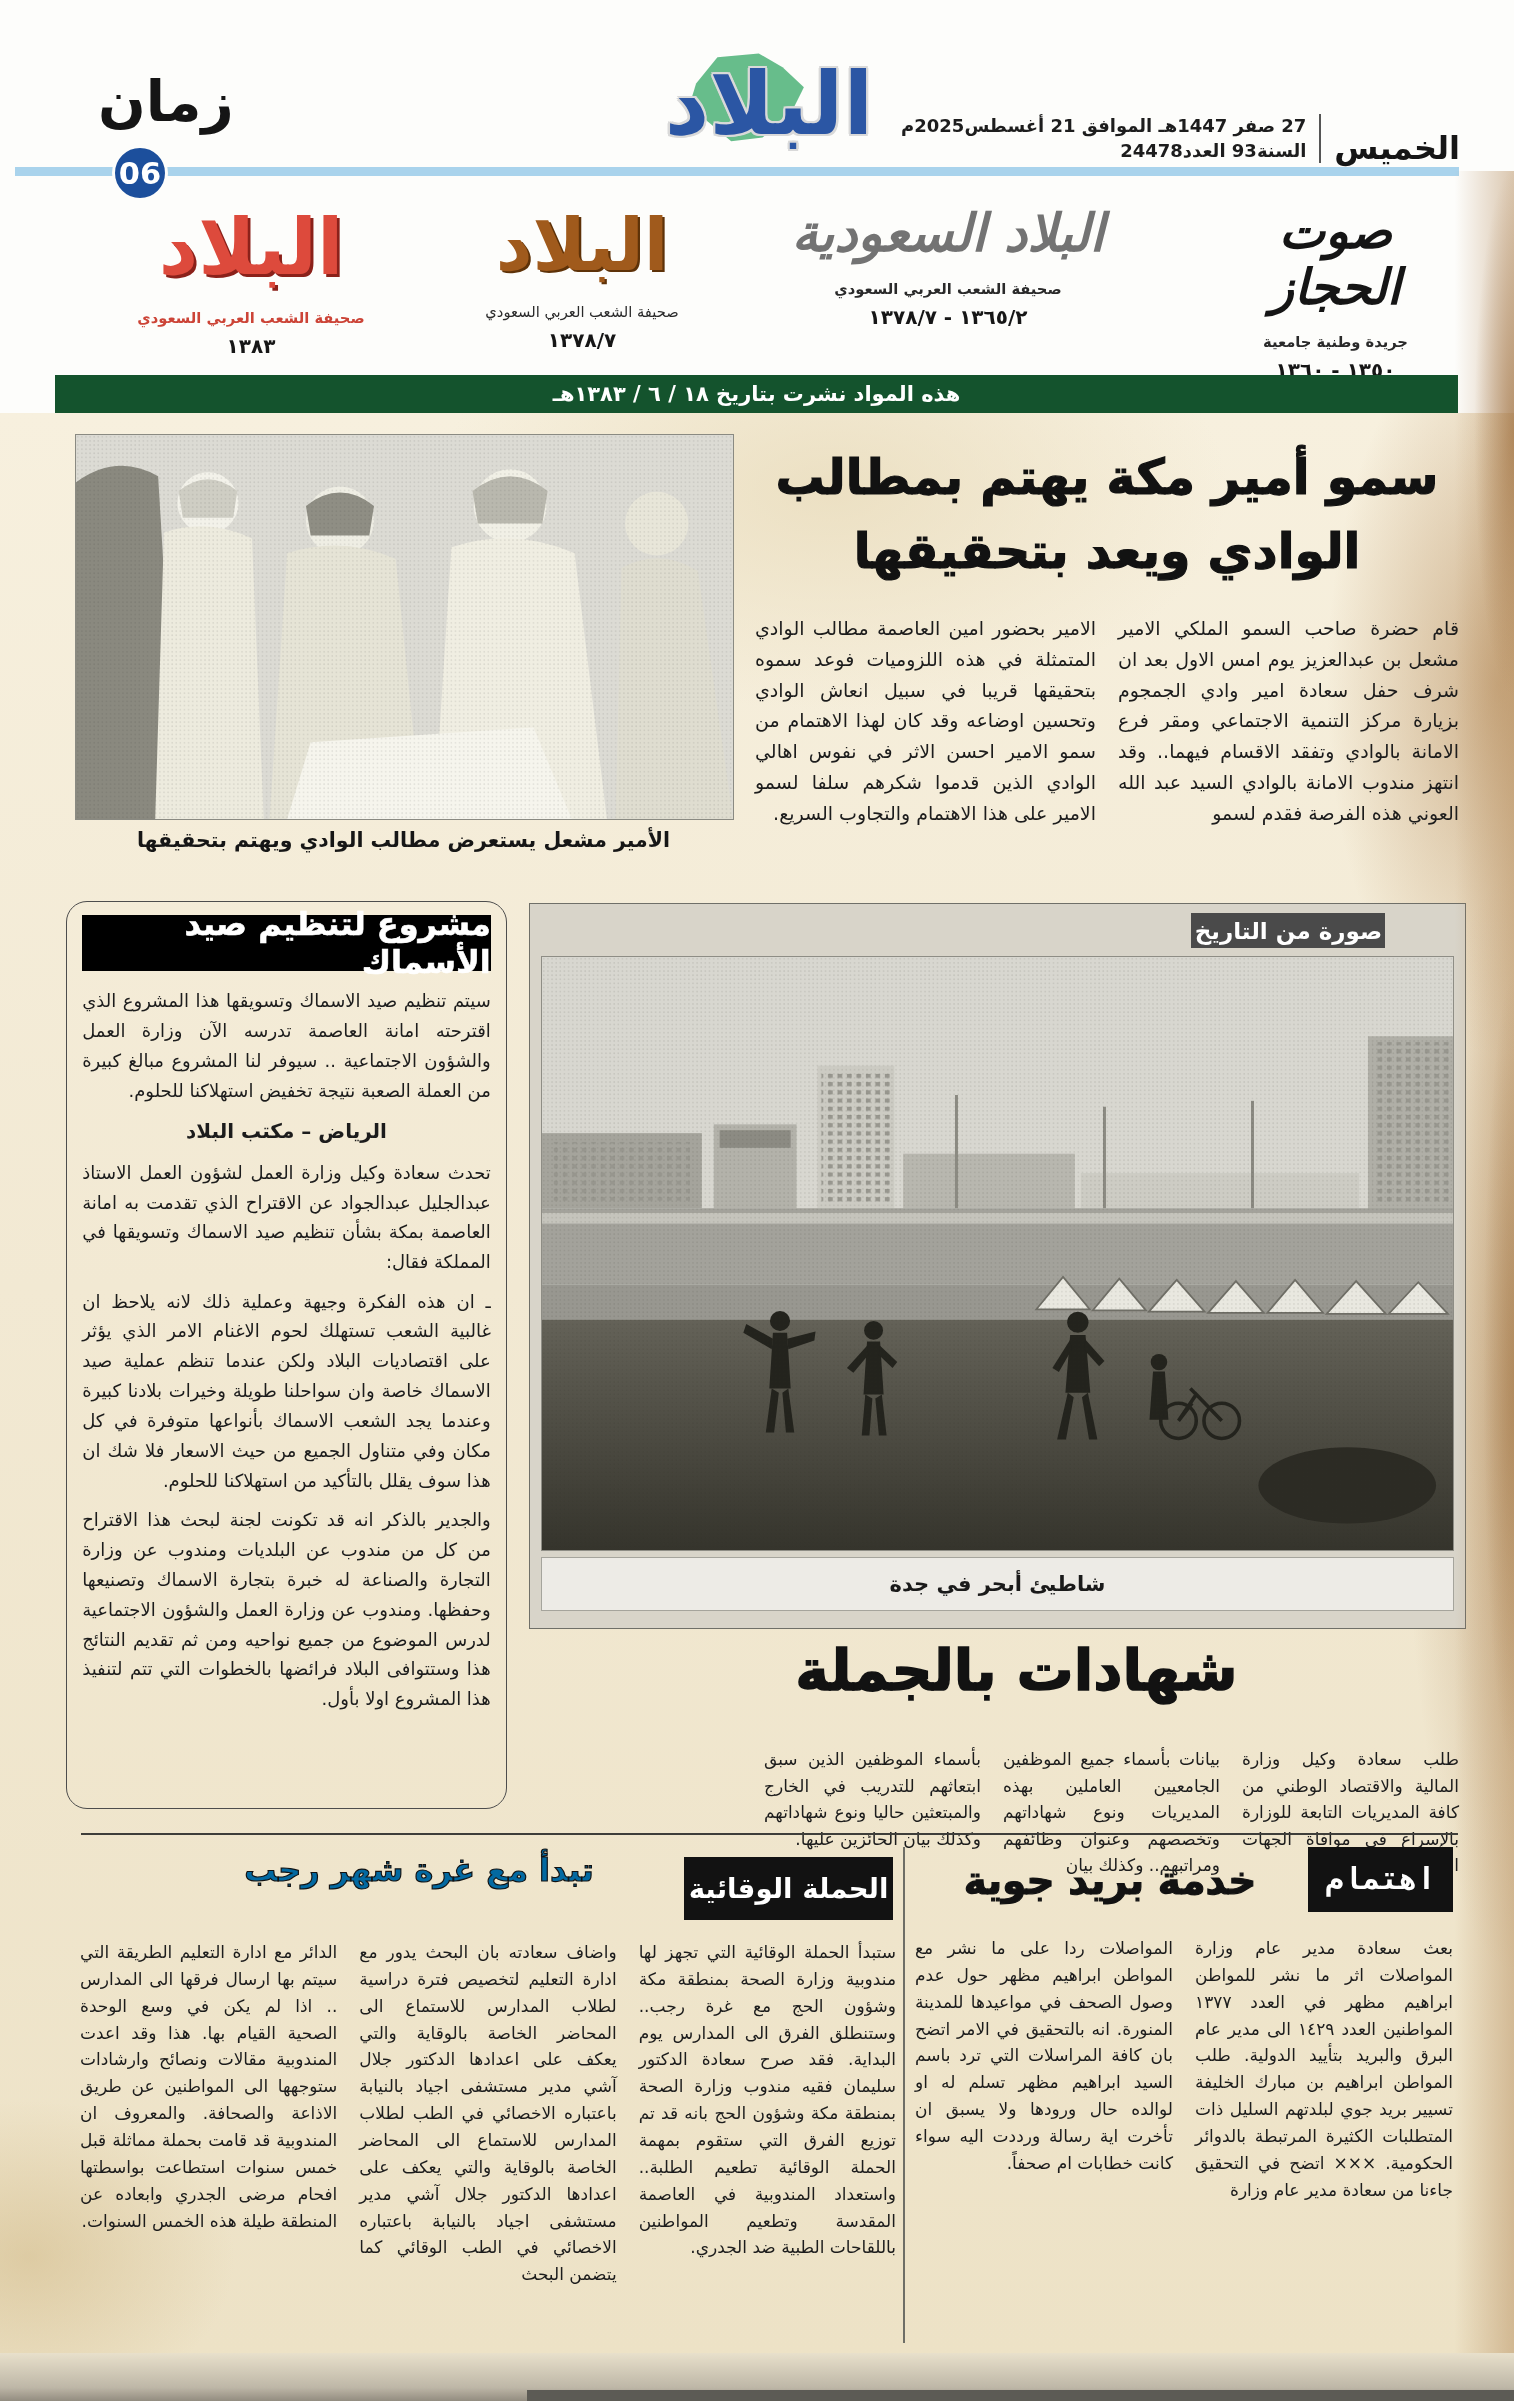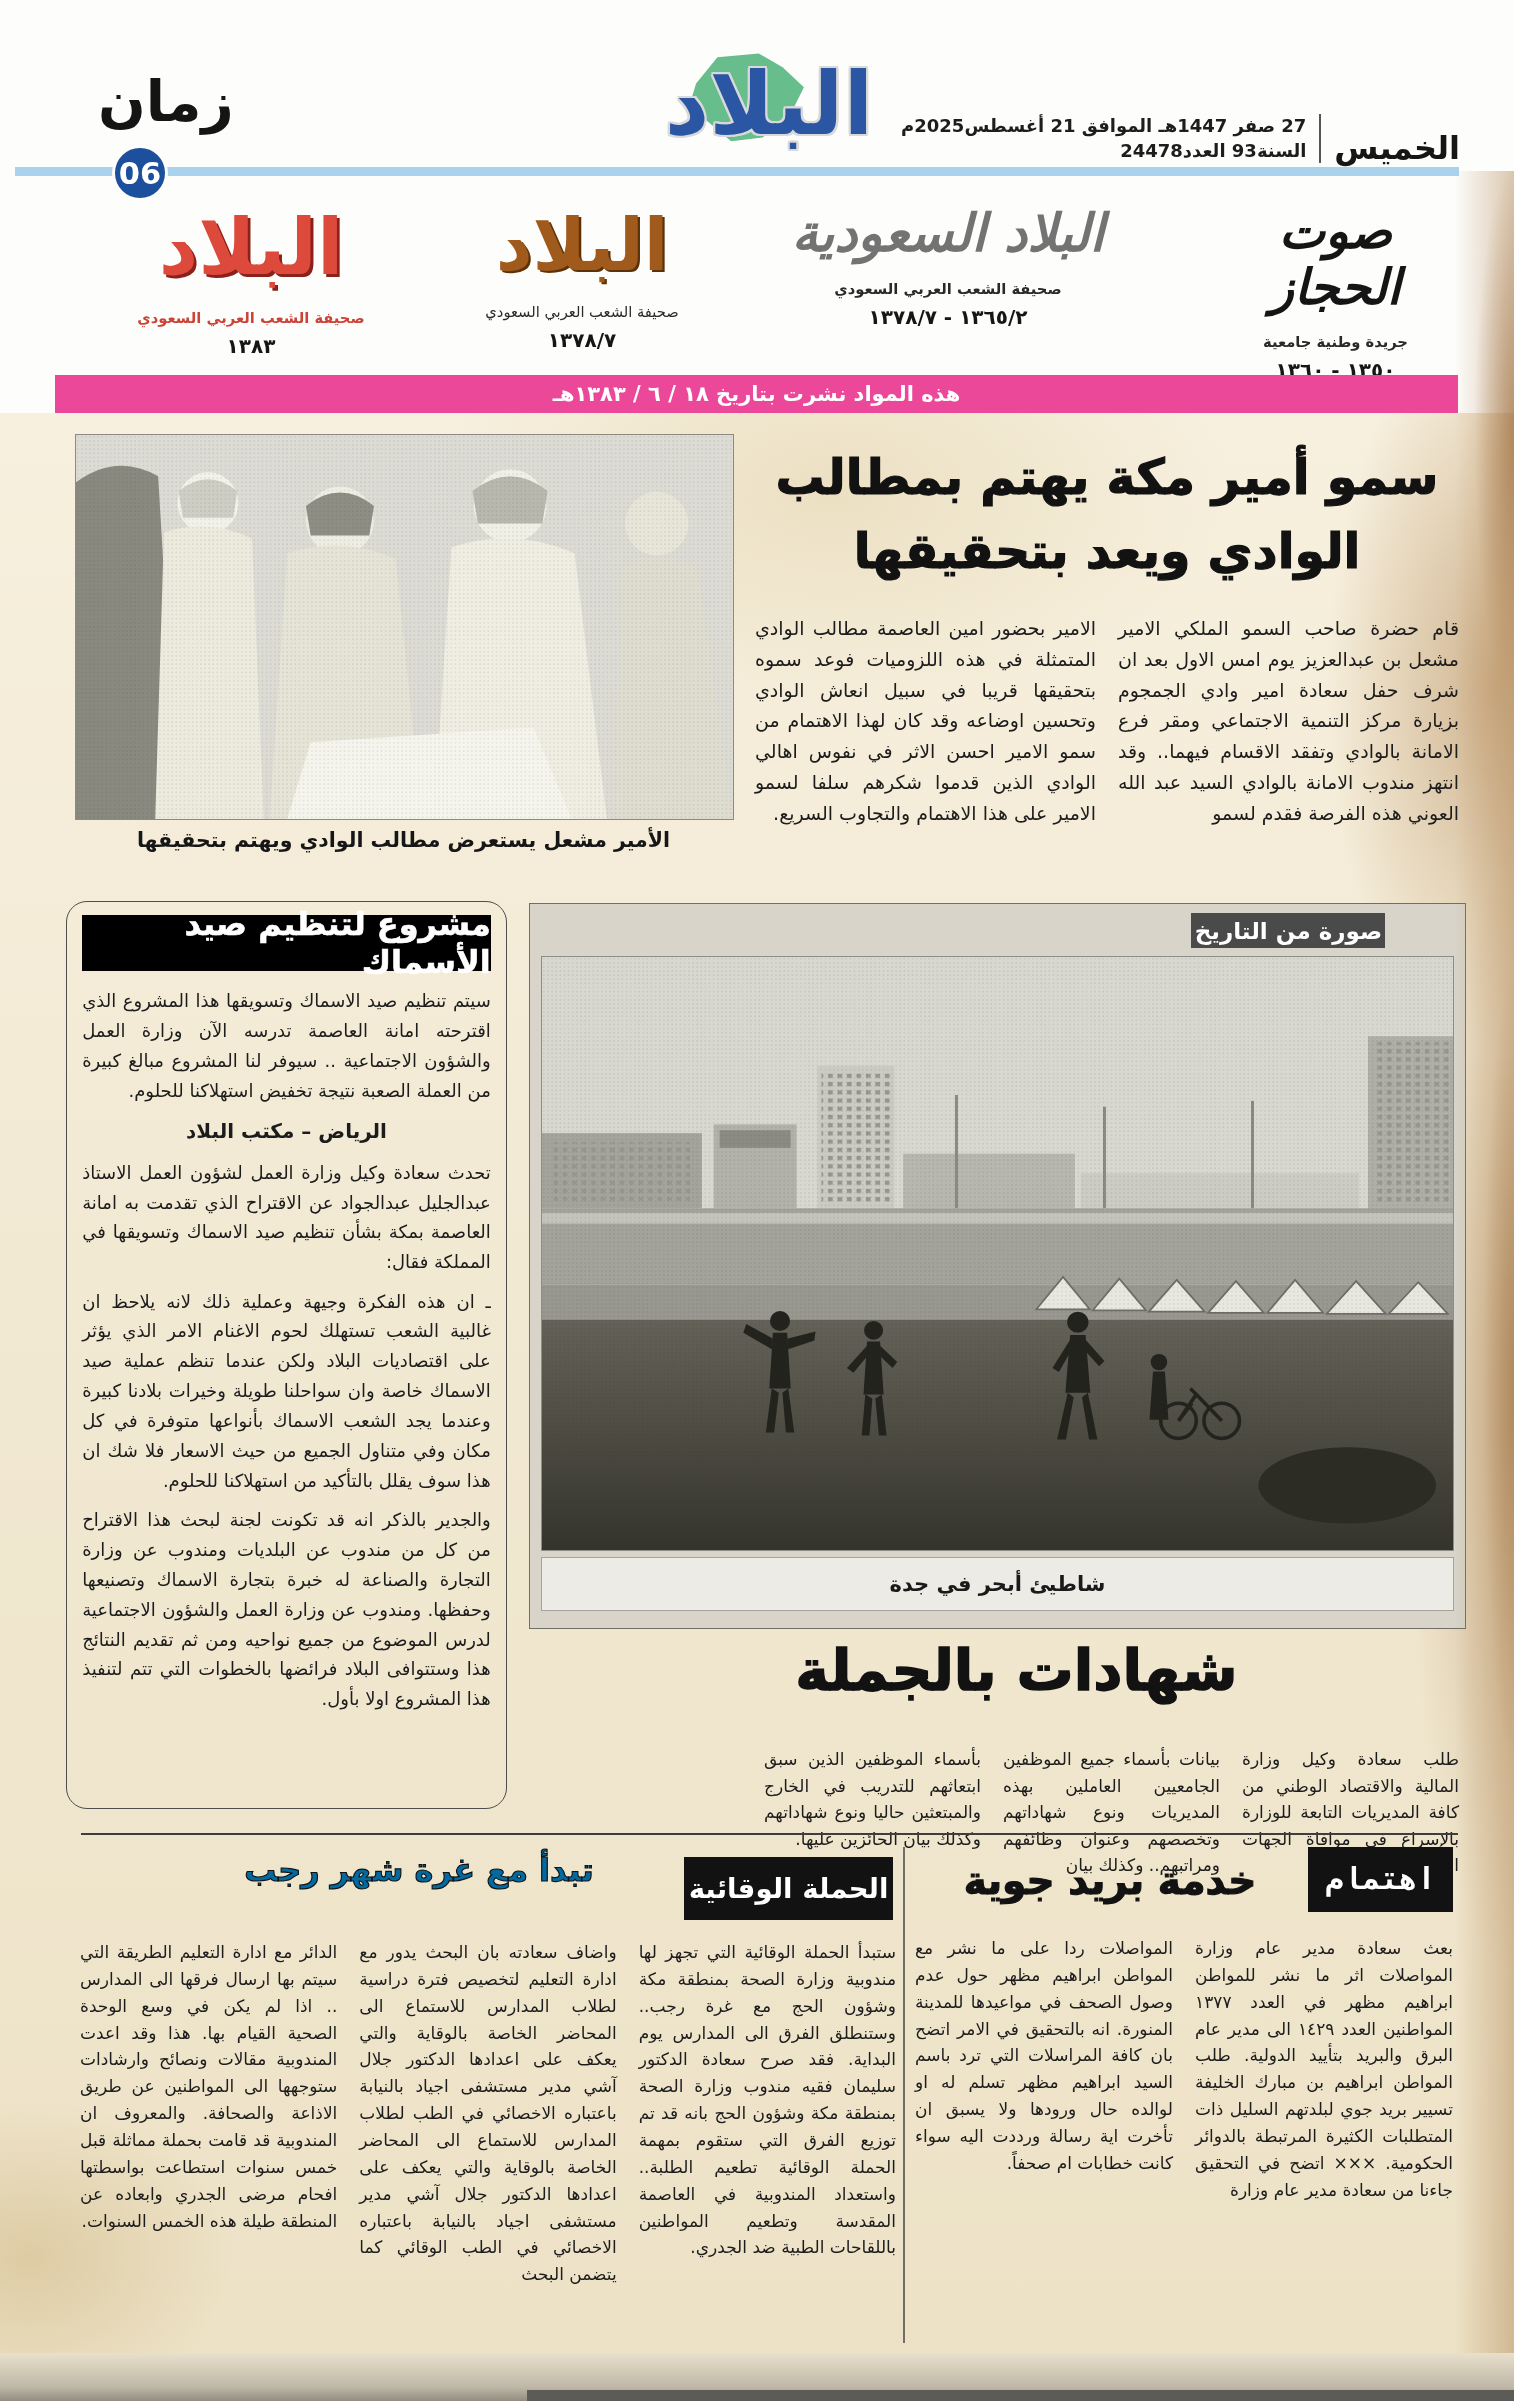--- a/index.html
+++ b/index.html
@@ -37,21 +37,21 @@
   .m2{left:445px;width:276px;}
   .m2 .t{font-size:72px;font-weight:bold;color:#a05a1c;text-shadow:2.3px 2.3px 0 #5e3208;}
   .m2 .s{color:#2a2a2a;}
   .m3{left:785px;width:328px;}
   .m3 .t{font-size:52px;font-weight:bold;color:#737373;font-style:italic;}
   .m3 .s{color:#2a2a2a;font-weight:bold;}
   .m4{left:1212px;width:249px;}
   .m4 .t{font-size:49px;font-weight:bold;color:#151515;font-style:italic;}
   .m4 .s{color:#2a2a2a;font-weight:bold;}
 
-  .archive-bar{left:56px;top:375px;width:1403px;height:38px;background:#ec4899;
+  .archive-bar{left:56px;top:375px;width:1403px;height:38px;background:#14532d;
       color:#fff;font-size:21px;font-weight:bold;display:flex;align-items:center;justify-content:center;}
 
   
   .paper{left:0;top:413px;width:1515px;height:1941px;
      background:
        radial-gradient(ellipse 246px 528px at 99% 14%, rgba(167,117,62,.50), transparent 70%),
        radial-gradient(ellipse 152px 762px at 100% 52%, rgba(152,104,52,.38), transparent 72%),
        radial-gradient(ellipse 293px 223px at 2% 95%, rgba(208,184,134,.55), transparent 70%),
        radial-gradient(ellipse 528px 293px at 55% 4%, rgba(233,220,188,.8), transparent 75%),
        linear-gradient(180deg,#f7f0de 0%,#f2e9d3 45%,#ede2c6 100%);}

